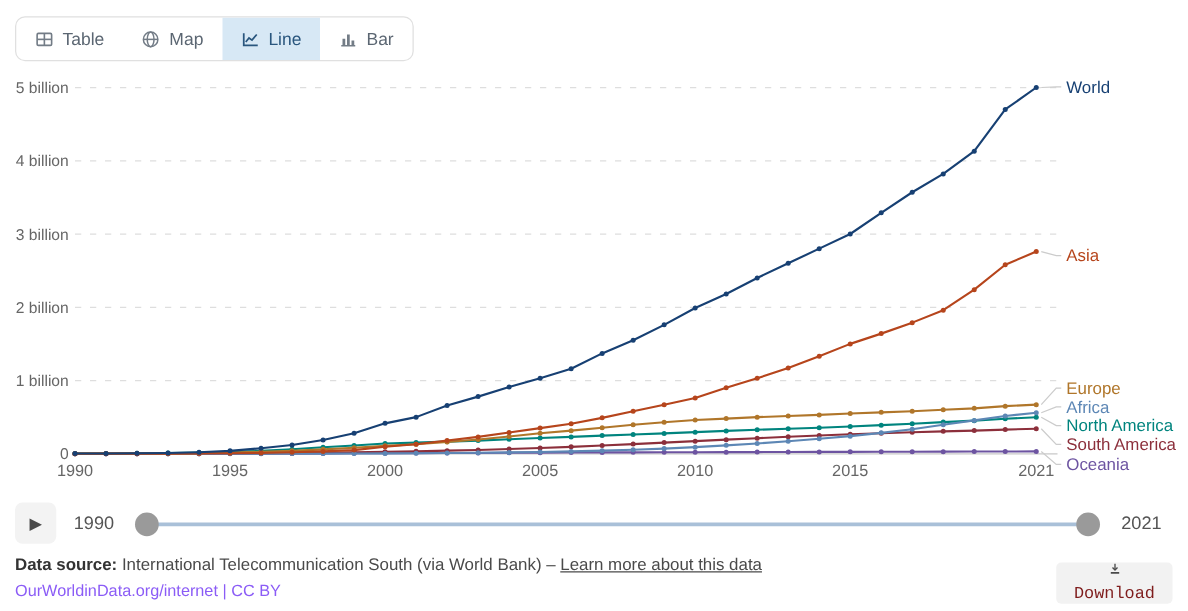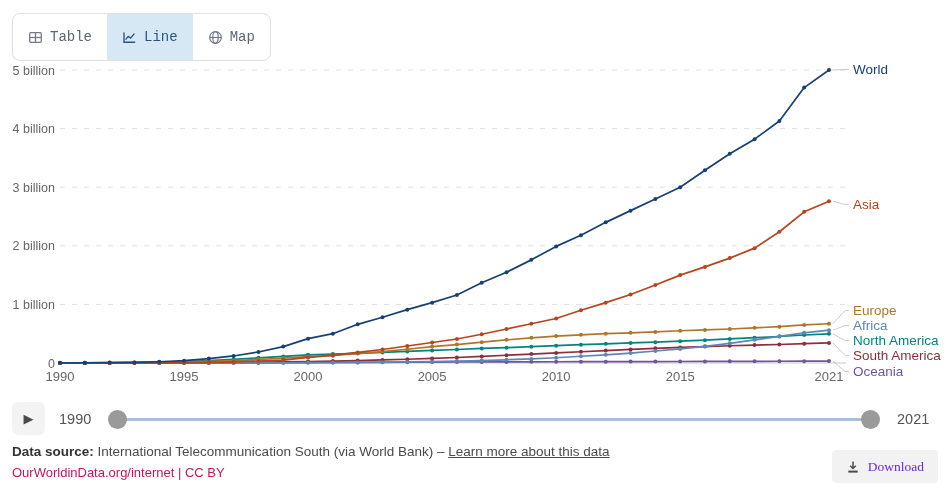--- a/index.html
+++ b/index.html
@@ -1,21 +1,21 @@
 <!DOCTYPE html>
 <html><head>
 <meta charset="utf-8">
 <style>
   html,body{margin:0;padding:0;background:#fff;}
   .app{position:relative;width:950px;height:489px;background:#fff;overflow:hidden;
        font-family:"Liberation Sans",sans-serif;-webkit-font-smoothing:antialiased;}
 
   
-  .tabbar{position:absolute;left:12px;top:13px;height:48px;display:flex;align-items:stretch;
-          border:1px solid #e0e0e0;border-radius:8px;overflow:hidden;background:#fff;box-sizing:border-box;font-family:Liberation Mono, monospace;}
+  .tabbar{position:absolute;left:12px;top:13px;height:36px;display:flex;align-items:stretch;
+          border:1px solid #e0e0e0;border-radius:8px;overflow:hidden;background:#fff;box-sizing:border-box;}
   .tab{display:flex;align-items:center;gap:7px;padding:0 15px;font-size:14px;color:#5b6672;cursor:pointer;white-space:nowrap;}
   .tab svg{display:block;opacity:.85;}
   .tab.active{background:#d7e8f5;color:#29567e;}
   .tab.active svg{opacity:1;}
 
   
   #chart{position:absolute;left:0;top:0;width:950px;height:395px;font-family:"Liberation Sans",sans-serif;}
 
   
   .play-button{position:absolute;left:12px;top:402px;width:33px;height:33px;border:none;border-radius:6px;
@@ -25,25 +25,25 @@
   .tl-end{left:897px;}
   .tl-track{position:absolute;left:118px;top:418px;width:753px;height:3px;background:#a9c0d8;border-radius:2px;cursor:pointer;}
   .tl-handle{position:absolute;top:410px;width:19px;height:19px;border-radius:50%;background:#9a9a9a;cursor:grab;}
   .tl-handle.start{left:108px;}
   .tl-handle.end{left:861px;}
 
   
   .src-line{position:absolute;left:12px;top:444px;font-size:13.5px;color:#4a4a4a;}
   .src-line b{color:#333;text-align:center;}
   .src-line a{color:#4a4a4a;text-decoration:underline;cursor:pointer;}
-  .lic-line{position:absolute;left:12px;top:465px;font-size:13px;color:#be185d;}
+  .lic-line{position:absolute;left:12px;top:465px;font-size:13px;color:#8b5cf6;}
 
   .actions{position:absolute;right:12px;top:450px;display:flex;gap:10px;}
   .btn{height:33px;padding:0 14px;background:#f2f2f2;border:none;border-radius:4px;display:flex;align-items:center;gap:8px;
-       font-size:13.5px;color:#6d28d9;font-family:Liberation Serif, serif;cursor:pointer;white-space:nowrap;}
+       font-size:13.5px;color:#7f1d1d;font-family:Liberation Mono, monospace;cursor:pointer;white-space:nowrap;flex-direction:column;}
   .btn svg{display:block;}
 </style>
 </head>
 <body>
 
 <div class="app">
 
   <svg id="chart" viewBox="0 0 950 395">
       <line x1="60" x2="846" y1="363" y2="363" stroke="#c8c8c8" stroke-dasharray="none" stroke-width="1"></line>
       <text x="55" y="367.5" text-anchor="end" fill="#666" font-size="12.5">0</text>
@@ -327,34 +327,43 @@
 
   <div class="tabbar">
     <div class="tab">
       <svg width="15" height="15" viewBox="0 0 15 15" fill="none" stroke="currentColor" stroke-width="1.3">
         <rect x="1.7" y="2.7" width="11.6" height="9.6" rx="1"></rect>
           <line x1="1.7" y1="7.5" x2="13.3" y2="7.5"></line>
           <line x1="7.5" y1="2.7" x2="7.5" y2="12.3"></line>
       </svg>
       <span>Table</span>
     </div>
-    <div class="tab active">
-      <svg width="15" height="15" viewBox="0 0 15 15" fill="none" stroke="currentColor" stroke-width="1.4">
-        <path d="M2 2.5 V12.2 H13.2"></path>
-          <polyline points="3.6,9.6 6.2,6.4 8.6,8.1 12.4,3.6"></polyline>
-      </svg>
-      <span>Line</span>
-    </div>
     <div class="tab">
       <svg width="15" height="15" viewBox="0 0 15 15" fill="none" stroke="currentColor" stroke-width="1.2">
         <circle cx="7.5" cy="7.5" r="5.8"></circle>
           <ellipse cx="7.5" cy="7.5" rx="2.7" ry="5.8"></ellipse>
           <line x1="1.7" y1="7.5" x2="13.3" y2="7.5"></line>
       </svg>
       <span>Map</span>
+    </div>
+    <div class="tab active">
+      <svg width="15" height="15" viewBox="0 0 15 15" fill="none" stroke="currentColor" stroke-width="1.4">
+        <path d="M2 2.5 V12.2 H13.2"></path>
+          <polyline points="3.6,9.6 6.2,6.4 8.6,8.1 12.4,3.6"></polyline>
+      </svg>
+      <span>Line</span>
+    </div>
+    <div class="tab">
+      <svg width="15" height="15" viewBox="0 0 15 15">
+        <line x1="2" y1="12.6" x2="13.2" y2="12.6" stroke="currentColor" stroke-width="1.2"></line>
+        <rect x="3" y="7" width="2.2" height="5" fill="currentColor"></rect>
+        <rect x="6.6" y="3.6" width="2.2" height="8.4" fill="currentColor"></rect>
+        <rect x="10.2" y="8.4" width="2.2" height="3.6" fill="currentColor"></rect>
+      </svg>
+      <span>Bar</span>
     </div>
   </div>
 
   <button class="play-button">
     <span>▶</span>
   </button>
   <span class="tl-label tl-start">1990</span>
   <div class="tl-track"></div>
   <div class="tl-handle start"></div>
   <div class="tl-handle end"></div>

